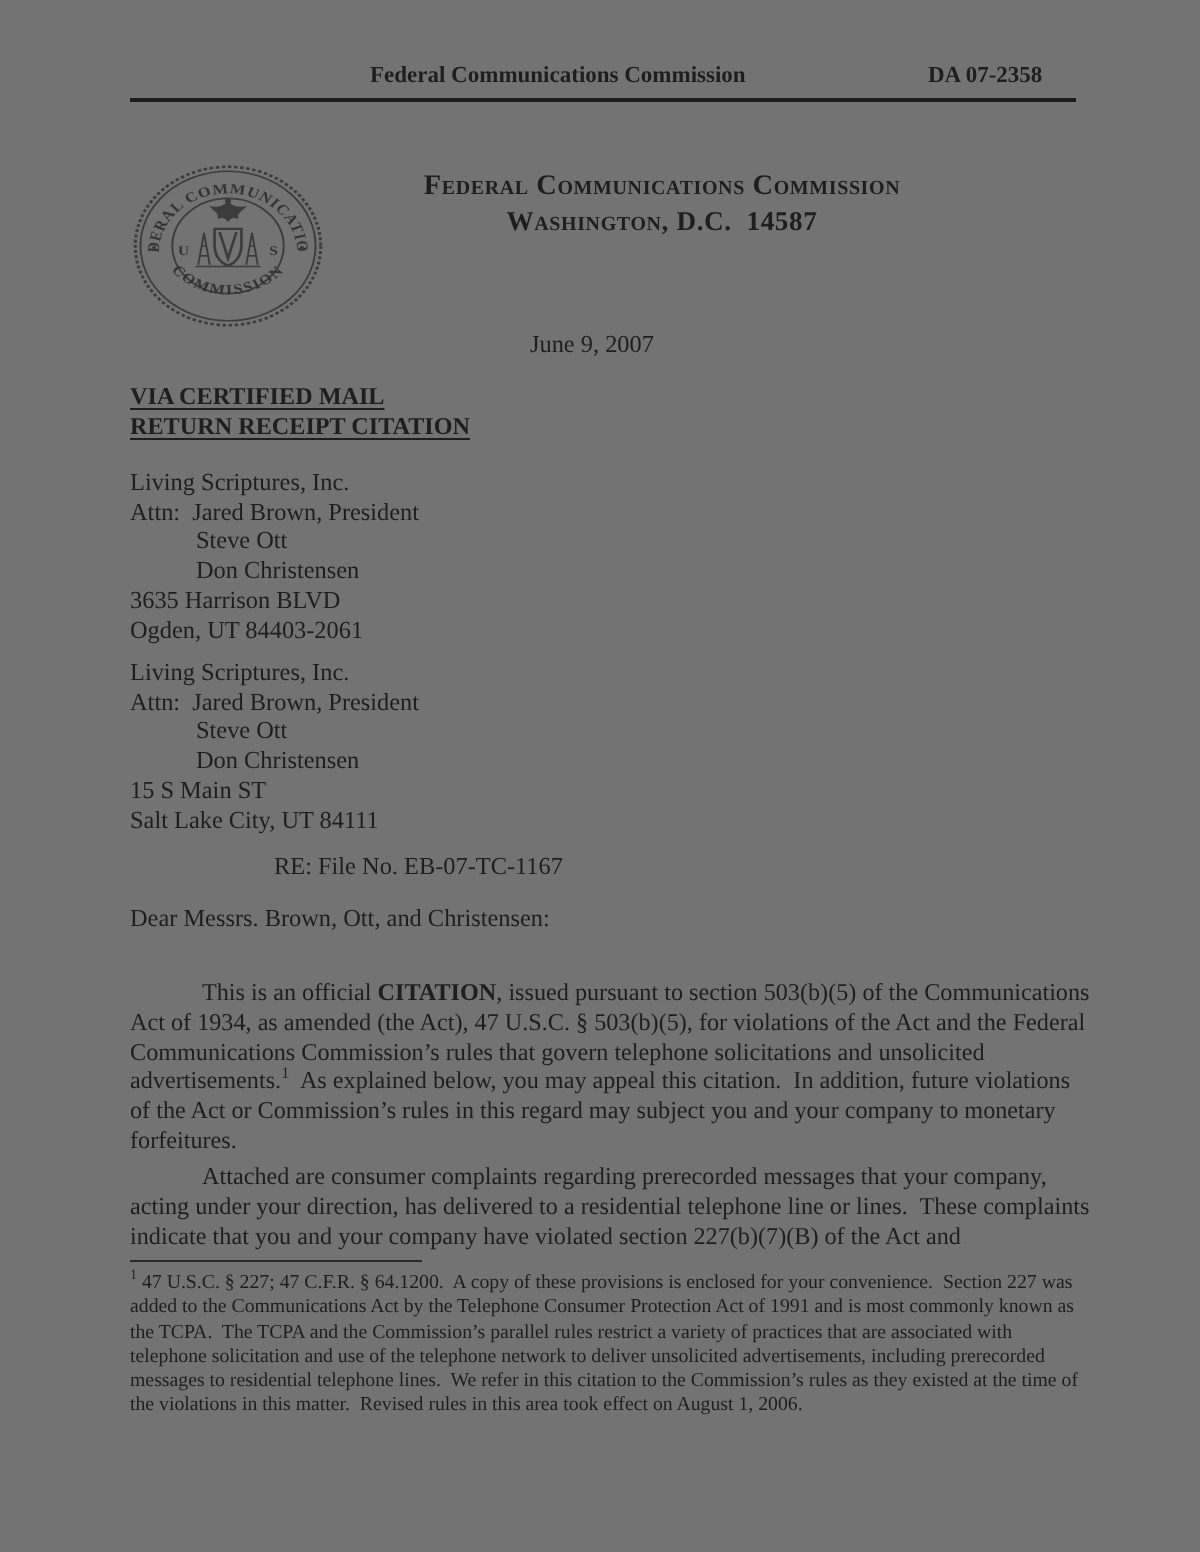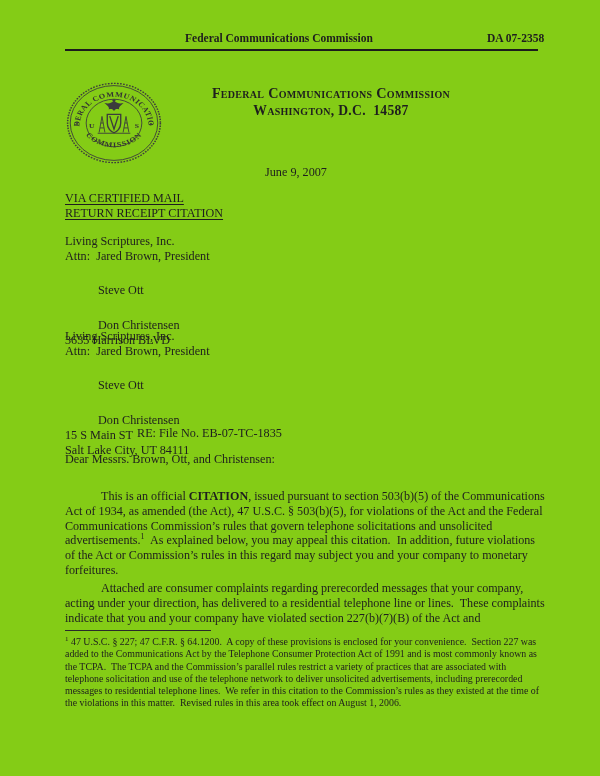--- a/index.html
+++ b/index.html
@@ -1,36 +1,36 @@
 <!DOCTYPE html>
 <html><head>
 <meta charset="utf-8">
 <style>
   html,body{margin:0;padding:0;background:#ffffff;}
   .page{
-    position:relative;width:600px;height:776px;background:#84cc16;
+    position:relative;width:600px;height:776px;background:#737373;
     font-family:"Liberation Serif","DejaVu Serif",serif;color:#1e1e1e;overflow:hidden;
   }
   [data-bind]{white-space:pre-wrap;}
   .abs{position:absolute;}
   .hdr-center{top:32px;left:185px;font-size:11.5px;font-weight:bold;}
-  .hdr-right{top:32px;left:464px;font-size:11.5px;font-weight:bold;margin-left:23px;}
+  .hdr-right{top:32px;left:464px;font-size:11.5px;font-weight:bold;}
   .hdr-rule{top:49px;left:65px;width:473px;height:2px;background:#1c1c1c;}
   .seal{top:82px;left:66px;width:96px;height:82px;}
   .lh-title{top:85px;left:175px;width:312px;text-align:center;
     font-variant-caps:small-caps;font-weight:bold;line-height:17px;}
   .lh-line1{font-size:14.2px;letter-spacing:.3px;}
   .lh-line2{font-size:13.6px;letter-spacing:.3px;}
   .date{top:165px;left:265px;font-size:12.2px;}
-  .delivery{top:191px;left:65px;font-size:12.1px;font-weight:normal;line-height:15.2px;}
+  .delivery{top:191px;left:65px;font-size:12.1px;font-weight:bold;line-height:15.2px;}
   .delivery div{text-decoration:underline;text-decoration-thickness:1.3px;text-underline-offset:2px;}
   .addr{font-size:12.2px;line-height:14.7px;}
   .addr1{top:234px;left:65px;}
   .addr2{top:329px;left:65px;}
-  .addr .indent{padding-left:33px;margin-top:20px;}
+  .addr .indent{padding-left:33px;}
   .re-line{top:426px;left:137px;font-size:12.2px;}
   .salutation{top:452px;left:65px;font-size:12.2px;text-align:right;}
   .para{font-size:12.1px;line-height:14.7px;width:480px;left:65px;text-indent:36px;}
   .para1{top:477px;}
   .para2{top:569px;}
   .bold{font-weight:bold;}
   .fnref{font-size:8px;vertical-align:super;line-height:0;}
   .fn-rule{top:630px;left:65px;width:146px;height:1px;background:#2a2a2a;}
   .footnote{top:636px;left:65px;width:481px;font-size:9.9px;line-height:12.3px;}
   .footnote .fnref{font-size:7px;}
@@ -97,32 +97,33 @@
     <div data-bind="delivery.line1">VIA CERTIFIED MAIL</div>
     <div data-bind="delivery.line2">RETURN RECEIPT CITATION</div>
   </div>
 
   <div class="abs addr addr1">
     <div data-bind="recipients.0.lines.0">Living Scriptures, Inc.</div>
     <div data-bind="recipients.0.lines.1">Attn:  Jared Brown, President</div>
     <div class="indent" data-bind="recipients.0.lines.2">Steve Ott</div>
     <div class="indent" data-bind="recipients.0.lines.3">Don Christensen</div>
     <div data-bind="recipients.0.lines.4">3635 Harrison BLVD</div>
+    <div data-bind="recipients.0.lines.5">Ogden, UT 84403-2061</div>
   </div>
 
   <div class="abs addr addr2">
     <div data-bind="recipients.1.lines.0">Living Scriptures, Inc.</div>
     <div data-bind="recipients.1.lines.1">Attn:  Jared Brown, President</div>
     <div class="indent" data-bind="recipients.1.lines.2">Steve Ott</div>
     <div class="indent" data-bind="recipients.1.lines.3">Don Christensen</div>
     <div data-bind="recipients.1.lines.4">15 S Main ST</div>
     <div data-bind="recipients.1.lines.5">Salt Lake City, UT 84111</div>
   </div>
 
-  <div class="abs re-line" data-bind="re_line">RE: File No. EB-07-TC-1835</div>
+  <div class="abs re-line" data-bind="re_line">RE: File No. EB-07-TC-1167</div>
 
   <div class="abs salutation" data-bind="salutation">Dear Messrs. Brown, Ott, and Christensen:</div>
 
   <p class="abs para para1"><span data-bind="body.para1_pre">This is an official </span><span class="bold" data-bind="body.para1_bold">CITATION</span><span data-bind="body.para1_mid">, issued pursuant to section 503(b)(5) of the Communications Act of 1934, as amended (the Act), 47 U.S.C. § 503(b)(5), for violations of the Act and the Federal Communications Commission’s rules that govern telephone solicitations and unsolicited advertisements.</span><span class="fnref" data-bind="body.para1_ref">1</span><span data-bind="body.para1_end">  As explained below, you may appeal this citation.  In addition, future violations of the Act or Commission’s rules in this regard may subject you and your company to monetary forfeitures.</span></p>
 
   <p class="abs para para2" data-bind="body.para2">Attached are consumer complaints regarding prerecorded messages that your company, acting under your direction, has delivered to a residential telephone line or lines.  These complaints indicate that you and your company have violated section 227(b)(7)(B) of the Act and</p>
 
   <div class="abs fn-rule"></div>
   <div class="abs footnote"><span class="fnref" data-bind="footnote.ref">1</span><span data-bind="footnote.text"> 47 U.S.C. § 227; 47 C.F.R. § 64.1200.  A copy of these provisions is enclosed for your convenience.  Section 227 was added to the Communications Act by the Telephone Consumer Protection Act of 1991 and is most commonly known as the TCPA.  The TCPA and the Commission’s parallel rules restrict a variety of practices that are associated with telephone solicitation and use of the telephone network to deliver unsolicited advertisements, including prerecorded messages to residential telephone lines.  We refer in this citation to the Commission’s rules as they existed at the time of the violations in this matter.  Revised rules in this area took effect on August 1, 2006.</span></div>
 

